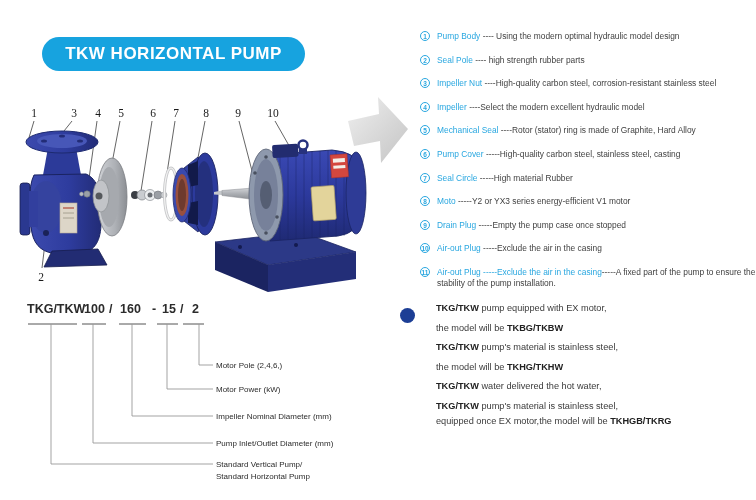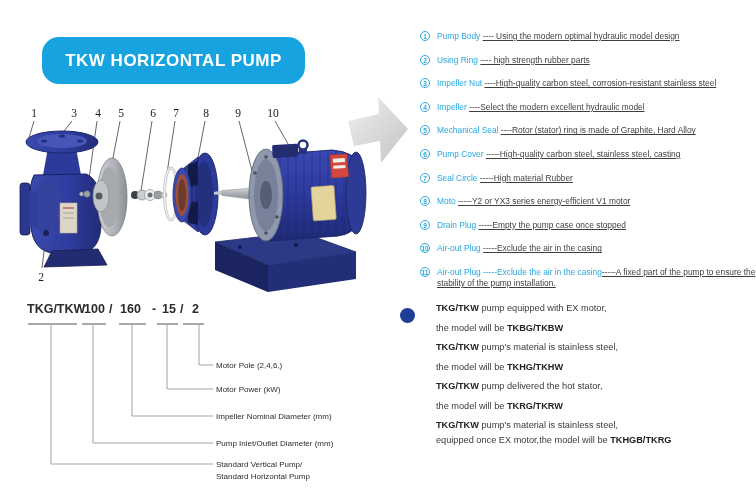--- a/index.html
+++ b/index.html
@@ -3,21 +3,21 @@
 <meta charset="utf-8">
 <style>
   html,body{margin:0;padding:0;}
   body{
     width:756px;height:500px;position:relative;background:#ffffff;
     font-family:"Liberation Sans", sans-serif;overflow:hidden;
     -webkit-font-smoothing:antialiased;
   }
   
   .banner{
-    position:absolute;left:42px;top:37px;width:263px;height:47px;
+    position:absolute;left:42px;top:37px;width:263px;height:34px;
     background:#17a3df;border-radius:17px;
     display:flex;align-items:center;justify-content:center;
   }
   .banner span{
     color:#ffffff;font-size:17px;font-weight:bold;letter-spacing:.5px;
   }
   
   .diagram{position:absolute;left:8px;top:95px;}
   .arrow-wrap{position:absolute;left:346px;top:93px;}
   
@@ -26,21 +26,21 @@
     position:relative;padding-left:17px;margin-bottom:12.6px;
     font-size:8.4px;line-height:11px;color:#3f3f3f;
   }
   .pl-item.nowrap{white-space:nowrap;}
   .pl-num{
     position:absolute;left:0;top:0;width:10px;height:10px;border-radius:50%;
     border:1px solid #29a7e0;color:#29a7e0;font-size:6.5px;line-height:10px;
     text-align:center;box-sizing:border-box;font-weight:bold;
   }
   .pl-name,.pl-blue{color:#29a7e0;margin-top:24px;}
-  .pl-desc{color:#3f3f3f;text-decoration:underline;}
+  .pl-desc{color:#3f3f3f;}
   
   .model-code{position:absolute;left:20px;top:296px;}
   .model-code text{fill:#2b2b2b;}
   .mc-seg{font-size:12.5px;font-weight:bold;font-family:"Liberation Sans",sans-serif;}
   .mc-label{font-size:8px;font-weight:500;fill:#333;font-family:"Liberation Sans",sans-serif;}
   
   .notes{position:absolute;left:398px;top:303px;width:350px;}
   .note-bullet{
     position:absolute;left:2px;top:5px;width:15px;height:15px;border-radius:50%;
     background:#1c3e95;
@@ -223,21 +223,21 @@
   </defs>
   <polygon points="2,28 33,21 32,4 62,36 35,70 34,48 8,53" fill="url(#arrGrad)"></polygon>
 </svg>
 </div>
 
 <div class="parts-list">
   <div class="pl-item nowrap">
     <span class="pl-num">1</span><span class="pl-name">Pump Body </span><span class="pl-desc">---- Using the modern optimal hydraulic model design</span>
   </div>
   <div class="pl-item nowrap">
-    <span class="pl-num">2</span><span class="pl-name">Using Ring </span><span class="pl-desc">---- high strength rubber parts</span>
+    <span class="pl-num">2</span><span class="pl-name">Seal Pole </span><span class="pl-desc">---- high strength rubber parts</span>
   </div>
   <div class="pl-item nowrap">
     <span class="pl-num">3</span><span class="pl-name">Impeller Nut </span><span class="pl-desc">----High-quality carbon steel, corrosion-resistant stainless steel</span>
   </div>
   <div class="pl-item nowrap">
     <span class="pl-num">4</span><span class="pl-name">Impeller </span><span class="pl-desc">----Select the modern excellent hydraulic model</span>
   </div>
   <div class="pl-item nowrap">
     <span class="pl-num">5</span><span class="pl-name">Mechanical Seal </span><span class="pl-desc">----Rotor (stator) ring is made of Graphite, Hard Alloy</span>
   </div>
@@ -298,18 +298,17 @@
 </svg>
 </div>
 
 <div class="notes">
   <span class="note-bullet"></span>
   <div class="note-lines">
     <div class="note-line"><span class="b">TKG/TKW</span><span> pump equipped with EX motor,</span><span class="b"></span></div>
     <div class="note-line"><span class="b"></span><span>the model will be </span><span class="b">TKBG/TKBW</span></div>
     <div class="note-line"><span class="b">TKG/TKW</span><span> pump's material is stainless steel,</span><span class="b"></span></div>
     <div class="note-line"><span class="b"></span><span>the model will be </span><span class="b">TKHG/TKHW</span></div>
-    <div class="note-line"><span class="b">TKG/TKW</span><span> pump delivered the hot stator,</span><span class="b"></span></div>
-    <div class="note-line"><span class="b"></span><span>the model will be </span><span class="b">TKRG/TKRW</span></div>
+    <div class="note-line"><span class="b">TKG/TKW</span><span> water delivered the hot water,</span><span class="b"></span></div>
     <div class="note-line tight"><span class="b">TKG/TKW</span><span> pump's material is stainless steel,</span><span class="b"></span></div>
     <div class="note-line"><span class="b"></span><span>equipped once EX motor,the model will be </span><span class="b">TKHGB/TKRG</span></div>
   </div>
 </div>
 
 </body></html>

